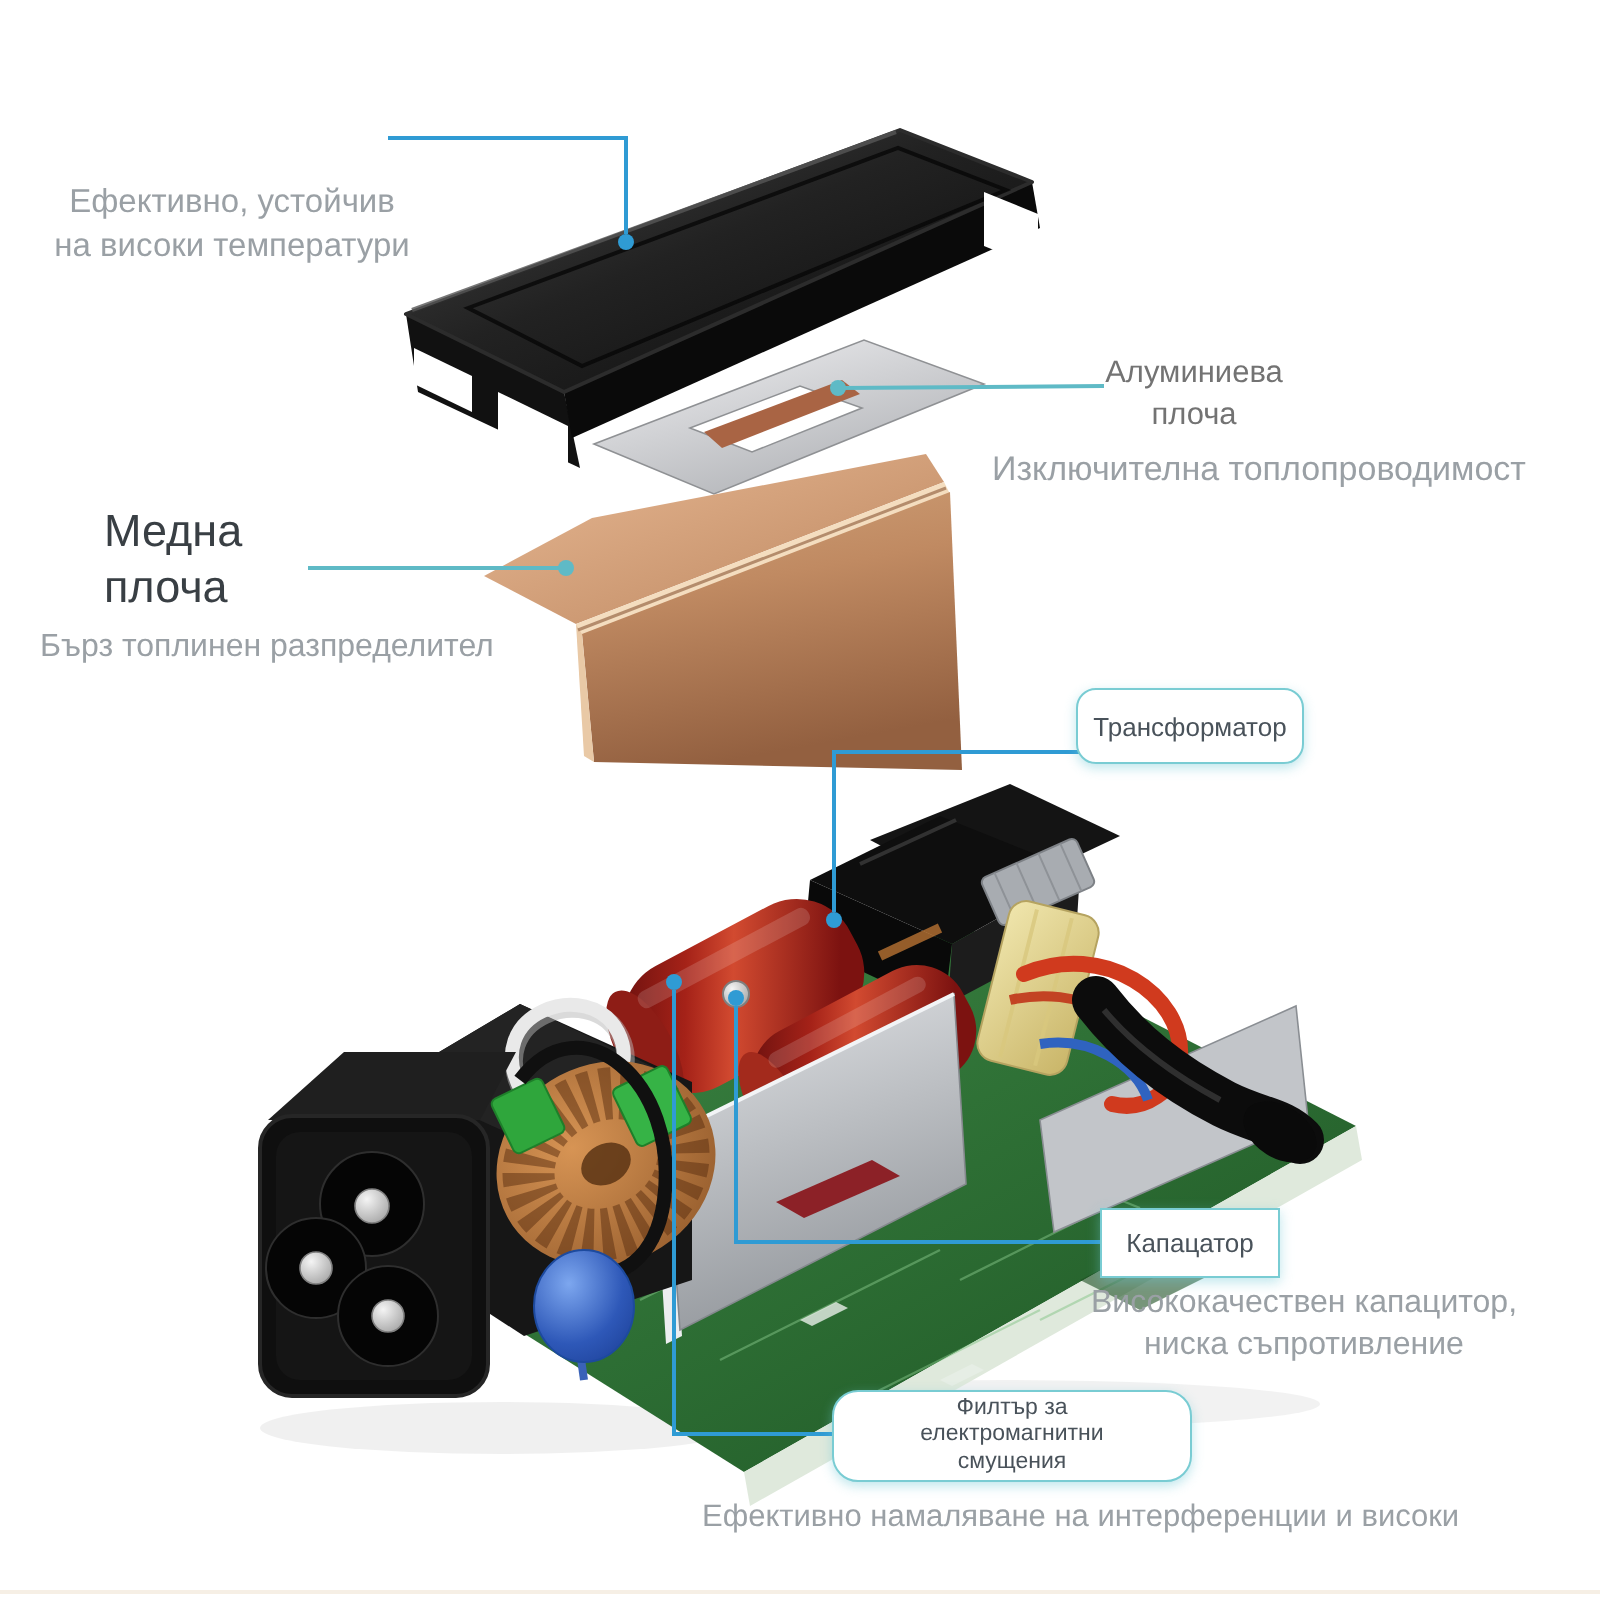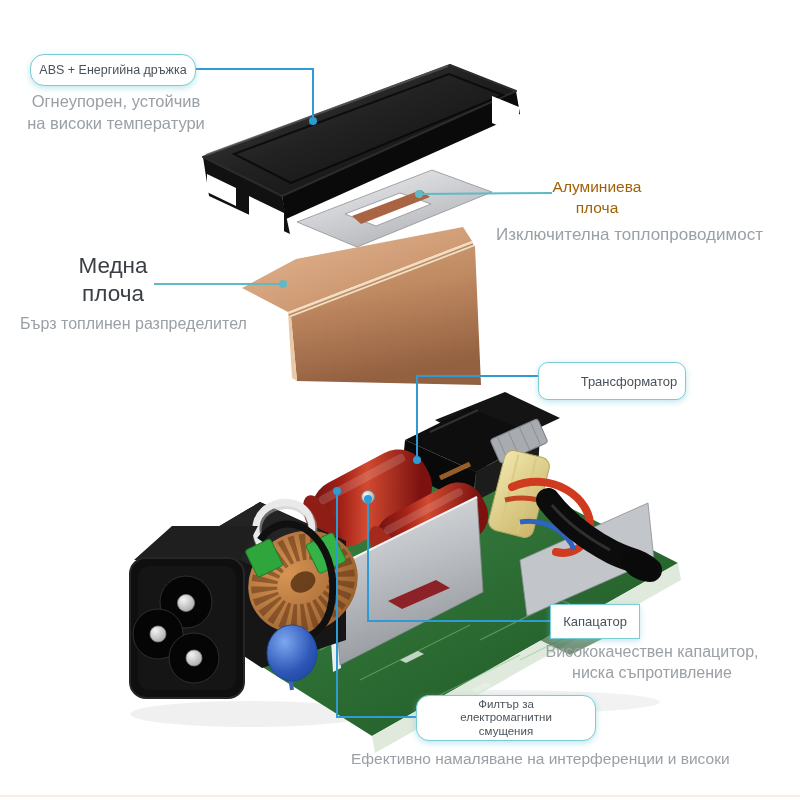--- a/index.html
+++ b/index.html
@@ -229,35 +229,32 @@
     <circle class="dot-blue" cx="417" cy="460" r="4"></circle>
 
     <path class="line-blue" d="M552,621 L368,621 L368,503"></path>
     <circle class="dot-blue" cx="368" cy="499" r="4"></circle>
 
     <path class="line-blue" d="M418,717 L337,717 L337,495"></path>
     <circle class="dot-blue" cx="337" cy="491" r="4"></circle>
   </g>
 </svg>
 
-<div class="abs co-box" style="left:30px;top:54px;width:164px;height:30px;border-radius:14px;font-size:12.5px;">
-  <span>ABS + Енергийна дръжка</span>
-</div>
-<div class="abs cap" style="left:18px;top:90px;width:196px;text-align:center;font-size:16.5px;line-height:22px;">Огнеупорен, устойчив
+<div class="abs cap" style="left:18px;top:90px;width:196px;text-align:center;font-size:16.5px;line-height:22px;">Ефективно, устойчив
 на високи температури</div>
 
-<div class="abs" style="left:517px;top:176px;width:160px;text-align:center;font-size:15.5px;line-height:21px;color:#a16207;">Алуминиева
+<div class="abs" style="left:517px;top:176px;width:160px;text-align:center;font-size:15.5px;line-height:21px;color:#737373;">Алуминиева
 плоча</div>
 <div class="abs cap" style="left:496px;top:225px;font-size:17px;">Изключителна топлопроводимост</div>
 
-<div class="abs" style="left:52px;top:252px;width:122px;text-align:center;font-size:22.5px;line-height:28px;color:var(--heading,#393f44);">Медна
+<div class="abs" style="left:52px;top:252px;width:122px;text-align:left;font-size:22.5px;line-height:28px;color:var(--heading,#393f44);">Медна
 плоча</div>
 <div class="abs cap" style="left:20px;top:315px;font-size:16px;">Бърз топлинен разпределител</div>
 
-<div class="abs co-box" style="left:538px;top:362px;width:112px;height:36px;border-radius:10px;font-size:13px;padding-left:34px;">
+<div class="abs co-box" style="left:538px;top:344px;width:112px;height:36px;border-radius:10px;font-size:13px;">
   <span>Трансформатор</span>
 </div>
 
 <div class="abs co-box" style="left:550px;top:604px;width:88px;height:33px;border-radius:0;font-size:13px;">
   <span>Капацатор</span>
 </div>
 <div class="abs cap" style="left:542px;top:641px;width:220px;text-align:center;font-size:16px;line-height:21px;">Висококачествен капацитор,
 ниска съпротивление</div>
 
 <div class="abs co-box" style="left:416px;top:695px;width:178px;height:44px;border-radius:13px;font-size:11.5px;line-height:13.5px;justify-content:center;">

